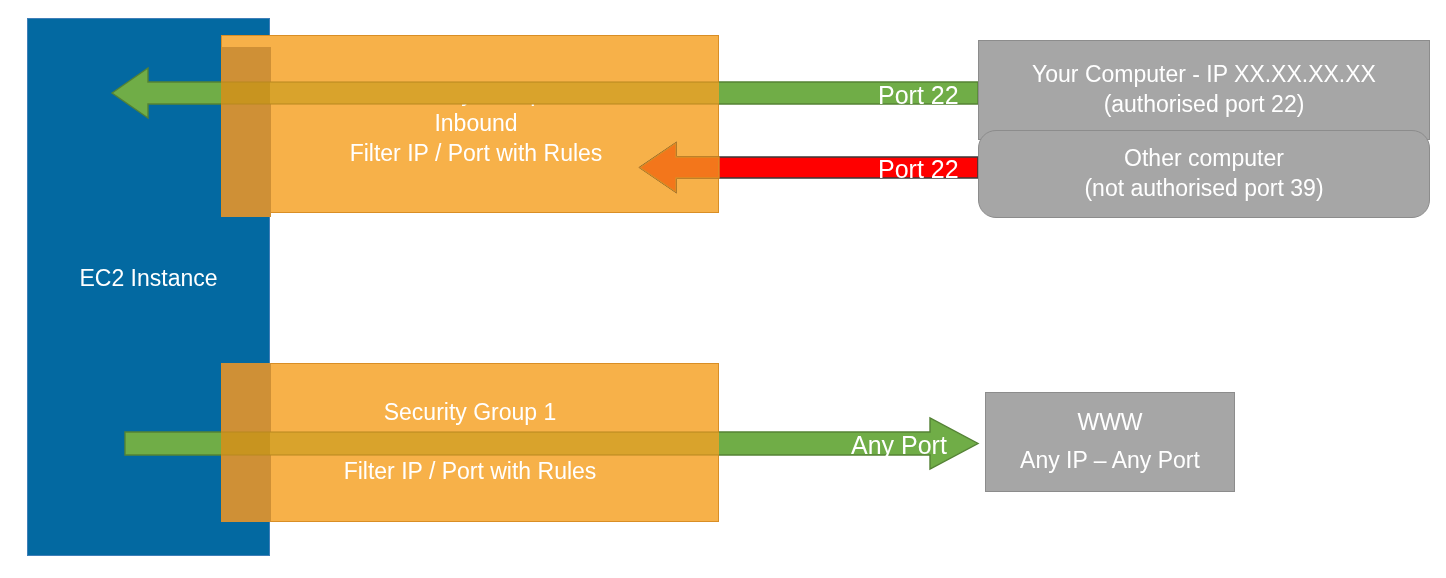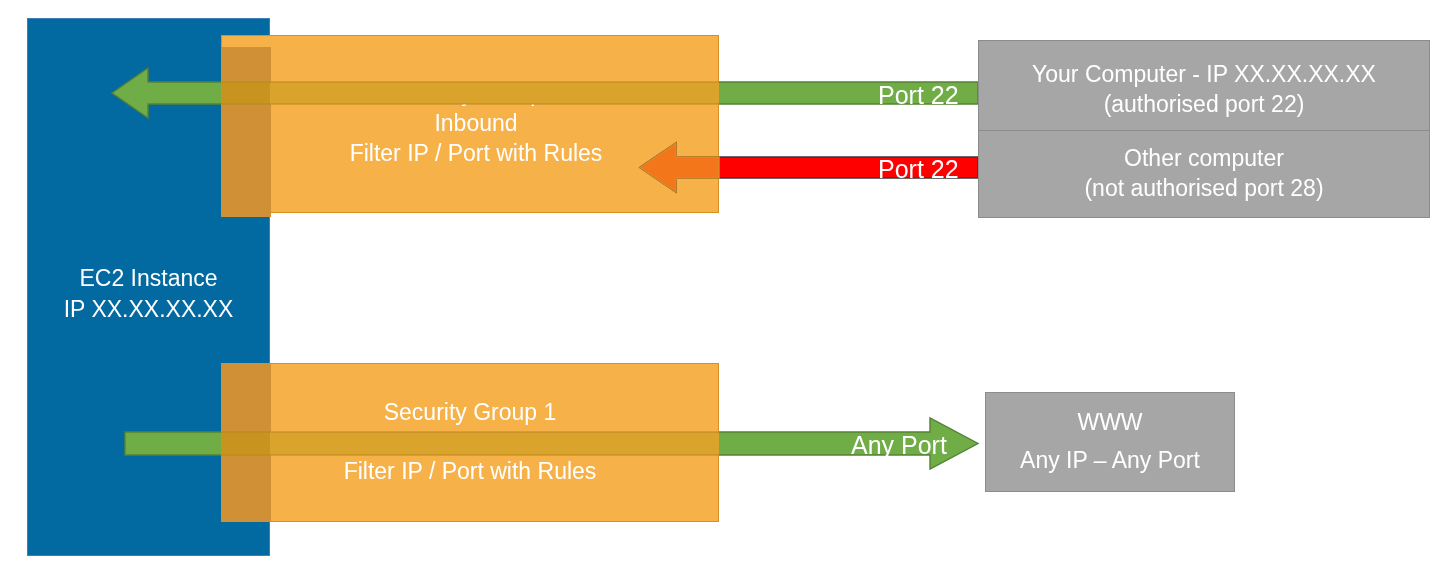--- a/index.html
+++ b/index.html
@@ -69,21 +69,21 @@
   .sg-overlap.ov-out{ top:363px; height:159px; }
 
   .gray-box{
     background:#a6a6a6;
     border:1px solid #8c8c8c;
     color:#ffffff;
     font-size:23px;
     z-index:6;
   }
   .g-your{ left:978px; top:40px; width:452px; height:100px; }
-  .g-other{ left:978px; top:130px; width:452px; height:88px; }
+  .g-other{ left:978px; top:130px; width:452px; height:88px;border-radius:18px; }
   .g-www{ left:985px; top:392px; width:250px; height:100px;gap:8px; }
 
   
   .arrow-layer{
     position:absolute; left:0; top:0;
     width:1446px; height:578px;
     pointer-events:none;
   }
   .layer-under{ z-index:2; }   
   .layer-over{  z-index:5; }   
@@ -100,21 +100,20 @@
   .lbl-anyport{ left:851px; top:431px; }
 </style>
 </head>
 <body>
 
 <div id="canvas">
 
   <div class="box ec2-box">
     <div class="ec2-text">
       <span class="ln">EC2 Instance</span><br>
-      <span class="ln">IP XX.XX.XX.XX</span>
     </div>
   </div>
 
   <svg class="arrow-layer layer-under" width="1446" height="578" viewBox="0 0 1446 578">
 
     <g>
       <polygon points="112,93 148,68 148,82 978,82 978,104 148,104 148,118" fill="#70ad47" stroke="#548235" stroke-width="1.4"></polygon>
     </g>
 
     <g>
@@ -163,21 +162,21 @@
   <div class="arrow-label lbl-p22b">Port 22</div>
   <div class="arrow-label lbl-anyport">Any Port</div>
 
   <div class="box gray-box g-your">
     <span class="ln">Your Computer - IP XX.XX.XX.XX</span>
     <span class="ln">(authorised port 22)</span>
   </div>
 
   <div class="box gray-box g-other">
     <span class="ln">Other computer</span>
-    <span class="ln">(not authorised port 28)</span>
+    <span class="ln">(not authorised port 39)</span>
   </div>
 
   <div class="box gray-box g-www">
     <span class="ln">WWW</span>
     <span class="ln">Any IP – Any Port</span>
   </div>
 
 </div>
 
 </body></html>

